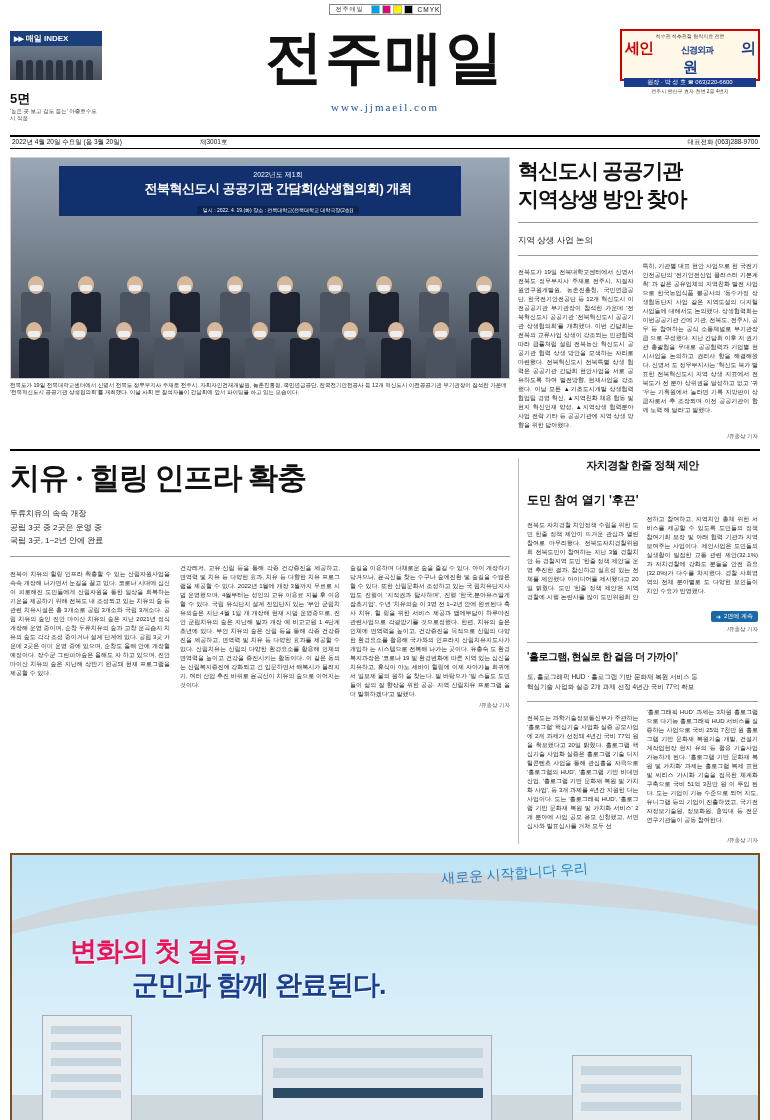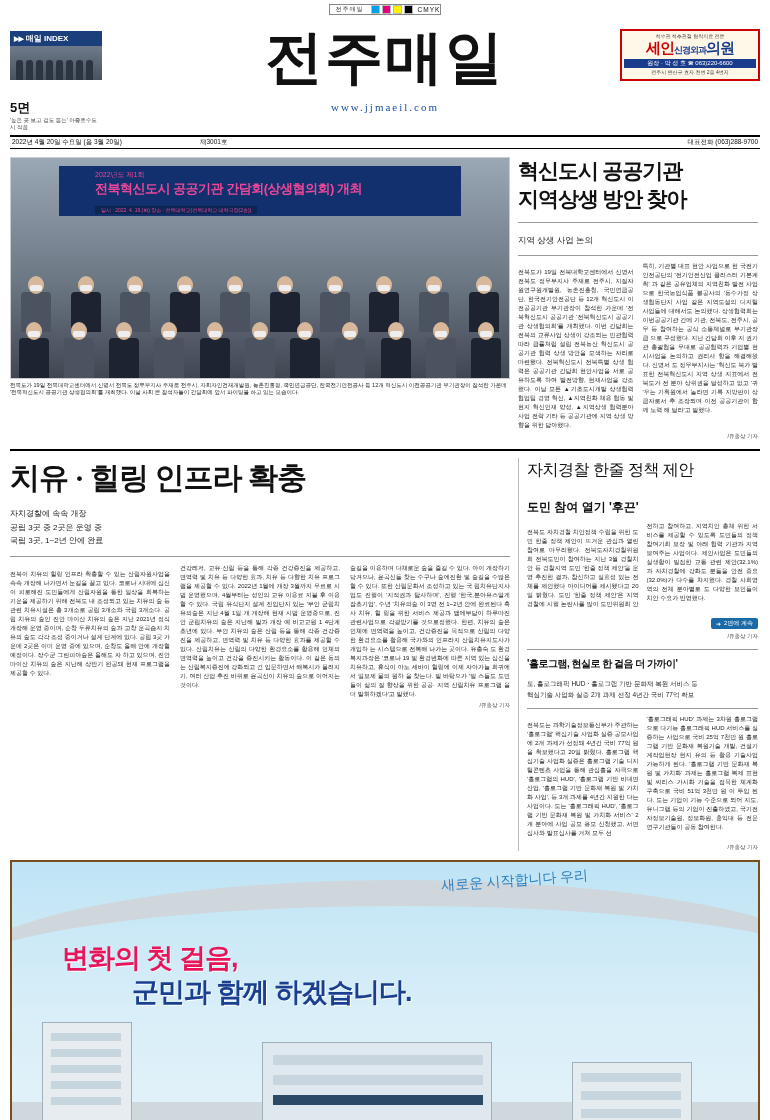--- a/index.html
+++ b/index.html
@@ -22,44 +22,44 @@
   .sw.y { background:#fff100; } .sw.k { background:#000; }
   .cmyk { font-size:6.5px; letter-spacing:1px; padding-left:4px; }
 
   
   .masthead { position:relative; height:120px; }
   .index-box { position:absolute; left:0; top:16px; width:92px; }
   .index-title { background:#1b3f7a; color:#fff; font-size:8px; font-weight:bold; padding:2px 4px; display:flex; align-items:center; gap:3px; }
   .index-title .arrows { font-size:7px; letter-spacing:-1px; }
   .index-photo { height:34px; background:linear-gradient(180deg,#6e7a8a 0%,#49525e 100%); position:relative; overflow:hidden; }
   .index-photo .ppl { position:absolute; bottom:0; width:7px; height:20px; background:#2b3440; border-radius:3px 3px 0 0; }
-  .index-num { font-size:13px; font-weight:bold; margin-top:19px; }
+  .index-num { font-size:13px; font-weight:bold; margin-top:10px; }
   .index-cap { font-size:5.5px; color:#444; line-height:1.25; }
 
   .title-wrap { text-align:center; padding-top:14px; }
   .paper-title { font-size:58px; font-weight:bold; letter-spacing:2px; line-height:1; font-family:"Liberation Serif", serif; }
   .site { color:#1a4fa0; font-size:11px; letter-spacing:2px; margin-top:14px; font-family:"Liberation Serif", serif; }
 
   .ad-top { position:absolute; right:0; top:14px; width:140px; height:52px; border:2px solid #c00; background:#fff7e8; padding:2px; }
   .ad-top .l1 { font-size:5px; color:#444; text-align:center; }
   .ad-top .l2 { font-size:15px; font-weight:bold; text-align:center; color:#c00; letter-spacing:-1px; }
-  .ad-top .l2 .blue { color:#1a3c8c; }
+  .ad-top .l2 .blue { color:#1a3c8c;padding-left:28px; }
   .ad-top .l3 { font-size:6px; text-align:center; background:#1a3c8c; color:#fff; margin-top:1px; }
   .ad-top .l4 { font-size:5px; text-align:center; color:#333; margin-top:1px; }
 
   .rule-row { position:relative; border-top:2px solid #000; border-bottom:1px solid #000; height:14px; display:flex; align-items:center; font-size:6.5px; }
   .rule-row .left { padding-left:2px; }
   .rule-row .mid { position:absolute; left:190px; }
   .rule-row .right { position:absolute; right:2px; }
 
   
   .topsec { display:flex; gap:8px; margin-top:8px; }
   .photo-col { width:500px; }
   .lead-photo { height:222px; background:linear-gradient(180deg,#9aa7b4 0%,#6d7885 55%,#3f4752 100%); position:relative; overflow:hidden; border:1px solid #ccc; }
-  .banner { position:absolute; top:8px; left:48px; right:48px; height:50px; background:#12306e; color:#ec4899; padding-top:4px;padding-left:36px; }
+  .banner { position:absolute; top:8px; left:48px; right:48px; height:50px; background:#12306e; color:#ffffff; text-align:center; padding-top:4px;padding-left:36px; }
   .banner .b1 { font-size:7px; }
   .banner .b2 { font-size:13px; font-weight:bold; letter-spacing:-0.5px; }
   .banner .b3 { font-size:5px; margin-top:3px; background:#0d2553; display:inline-block; padding:1px 6px; }
   .row-people { position:absolute; left:0; right:0; display:flex; justify-content:space-around; }
   .row-people.back { bottom:46px; }
   .row-people.front { bottom:0; }
   .person { width:30px; }
   .p-head { width:16px; height:18px; border-radius:50%; background:#d8b89a; margin:0 auto; position:relative; }
   .p-head:after { content:""; position:absolute; left:2px; top:9px; width:12px; height:6px; background:#eee; border-radius:2px; }
   .p-body { width:30px; height:40px; background:#1d2330; border-radius:4px 4px 0 0; margin-top:-2px; }
@@ -73,34 +73,34 @@
   .body2 { column-count:2; column-gap:9px; font-size:6px; line-height:1.5; text-align:justify; color:#222; }
   .byline { text-align:right; font-size:5.5px; color:#444; margin-top:3px; }
 
   
   .midsec { display:flex; gap:8px; margin-top:9px; border-top:2px solid #000; padding-top:7px; }
   .mid-left { width:500px; }
   .big-head { font-size:30px; font-weight:bold; letter-spacing:-1px; font-family:"Liberation Serif", serif; }
   .mid-sub { font-size:8px; line-height:1.7; margin-top:8px; color:#222; }
   .mid-body { column-count:3; column-gap:10px; font-size:6px; line-height:1.5; text-align:justify; margin-top:7px; color:#222; }
   .mid-right { width:240px; border-left:1px solid #bbb; padding-left:8px; }
-  .box-head { font-size:16px; font-weight:normal; line-height:1.45; letter-spacing:-0.5px; }
+  .box-head { font-size:11px; font-weight:bold; line-height:1.45; letter-spacing:-0.5px;text-align:center; }
   .box-head2 { font-size:12px; font-weight:bold; margin-top:18px; }
   .box-body { column-count:2; column-gap:8px; font-size:6px; line-height:1.5; text-align:justify; margin-top:6px; color:#222; }
   .cont-badge { display:inline-flex; align-items:center; gap:3px; background:#1a6aa8; color:#fff; font-size:6px; padding:1px 5px; border-radius:2px; }
   .hr-mid { border-top:1px solid #999; margin:9px 0 7px; }
   .holo-head { font-size:10px; font-weight:bold; letter-spacing:-0.5px; }
 
   
   .bottom-ad { margin-top:9px; border:2px solid #7a4f1d; height:330px; position:relative; overflow:hidden;
     background:linear-gradient(180deg,#bfe4f5 0%,#d8eef8 45%,#e9f4fa 100%); }
   .ad-arc { position:absolute; left:-60px; top:18px; width:900px; height:240px; border-radius:50%/40%;
     border-top:26px solid #cfd6dc; }
   .ad-script { position:absolute; right:170px; top:10px; font-size:14px; color:#2a7fc1; font-family:"Liberation Serif", serif; transform:rotate(-4deg); }
-  .ad-h1 { position:absolute; left:50px; top:78px; font-size:27px; font-weight:bold; color:#e8155a; letter-spacing:-1px; text-shadow:1px 1px 0 #fff; }
+  .ad-h1 { position:absolute; left:58px; top:78px; font-size:27px; font-weight:bold; color:#e8155a; letter-spacing:-1px; text-shadow:1px 1px 0 #fff; }
   .ad-h2 { position:absolute; left:120px; top:112px; font-size:27px; font-weight:bold; color:#1a3f8f; letter-spacing:-1px; text-shadow:1px 1px 0 #fff; }
   .bldg { position:absolute; bottom:36px; background:#e6ecef; border:1px solid #9fb0bb; }
   .bldg .win { position:absolute; background:#c6d5de; }
   .plaza { position:absolute; left:0; right:0; bottom:60px; height:26px; background:#cfd8dd; }
 </style>
 </head>
 <body>
 
 <div class="page">
 
@@ -270,21 +270,21 @@
         <p>특히, 기관별 대표 현안 사업으로 한 국전기안전공단의 '전기안전산업 클러스터 기본계획' 과 같은 공유업체의 지역친화 발전 사업으로 한국농업식품 봉공사의 '동수가정 상생협동단지 사업 같은 지역도설의 디지털 사업들에 대해서도 논의했다. 상생협력회는 이번공공기관 간에 기관, 전북도, 전주시, 공무 등 참여하는 공식 소통체널로 부기관장급 으로 구성했다. 지난 간담회 이후 지 권기관 총괄협을 무대로 공공협력과 기업별 현시사업을 논의하고 권리사 항을 해결해왔다. 신명서 도 정무부지사는 '혁신도 북가 발표한 전북혁신도시 지역 상생 지표에서 전북도가 전 분야 상위권을 달성하고 없고 '귀 '우는 기획원에서 놀라면 기록 지방판이 상금자로서 추 조장되며 이전 공공기관이 함께 노력 해 달라'고 말했다.</p>
       </div>
       <div class="byline">/유충상 기자</div>
     </div>
   </div>
 
   <div class="midsec">
     <div class="mid-left">
       <div class="big-head">치유 · 힐링 인프라 확충</div>
       <div class="mid-sub">
-        <div>자치경찰에 속속 개장</div>
+        <div>두류치유의 속속 개장</div>
         <div>공립 3곳 중 2곳은 운영 중</div>
         <div>국립 3곳, 1~2년 안에 완료</div>
       </div>
       <div class="divline"></div>
       <div class="mid-body">
         <p>전북이 치유의 힐링 인프라 확충할 수 있는 산림자원사업을 속속 개장해 나가면서 눈길을 끌고 있다. 코로나 시대에 심신이 피로해진 도민들에게 산림자원을 통한 일상을 회복하는 기운을 제공하기 위해 전북도 내 조성되고 있는 치유의 숲 등 관련 치유시설은 총 3개소로 공립 3개소와 국립 3개소다. 공립 치유의 숲인 진안 마이산 치유의 숲은 지난 2021년 정식 개장해 운영 중이며, 순창 두류치유의 숲과 고창 운곡습지 치유의 숲도 각각 조성 중이거나 설계 단계에 있다. 공립 3곳 가운데 2곳은 이미 운영 중에 있으며, 순창도 올해 안에 개장할 예정이다. 장수군 그린피아숲은 올해도 자 하고 있으며, 진안 마이산 치유의 숲은 지난해 상반기 완공돼 현재 프로그램을 제공할 수 있다.</p>
         <p>건강레저, 교유·산림 등을 통해 각종 건강증진을 제공하고, 면역력 및 치유 등 다양한 효과, 치유 등 다향한 치유 프로그램을 제공할 수 있다. 2022년 1월에 개장 3월까지 무료로 시범 운영했으며, 4월부터는 성인의 교유 이용료 지불 후 이용할 수 있다. 국립 유식단지 설계 진입단지 있는 '부안 군립치유의숲은 지난 4월 1일 개 개장해 현재 시범 운영중으로, 진안 군립치유의 숲은 지난해 말과 개장 예 비교교원 1 4단계 초년에 있다. 부안 치유의 숲은 산림 등을 통해 각종 건강증진을 제공하고, 면역력 및 치유 등 다양한 효과를 제공할 수 있다. 산림치유는 산림의 다양한 환경요소를 활용해 인체의 면역력을 높이고 건강을 증진시키는 활동이다. 이 같은 동의는 산림복지증진에 강화되고 긴 입문하면서 해복시가 물려지기, 여러 산업 추진 바위로 윤곡산이 치유의 숲으로 이어지는 것이다.</p>
         <p>숲길을 이용하며 다채로운 숲을 즐길 수 있다. 아이 개장하기 당겨으나, 윤곡신들 찾는 수구나 숲에진환 및 숲길을 수많은 할 수 있다. 또한 산림문화서 조성하고 있는 국 립치유단지사업도 진행이 '지적권과 탐사하며', 진행 '한국,분야유스알게 잠초기업', 수년 '치유의숲 이 3명 전 1~2년 안에 완료된다 축사 치유, 힐 링을 위한 서비스 제공과 맴에부담이 하루마진 관련사업으로 각광받기를 것으로정했다. 한편, 치유의 숲은 인체에 면역력을 높이고, 건강증진을 목적으로 산림의 다양한 환경요소를 활용해 국가와의 인프라지 산림치유지도사가 개입하 는 시스템으로 전복해 나가는 곳이다. 유충숙 도 환경복지과장은 '코로나 19 및 환경변화에 따른 지역 있는 심신을 치유하고, 휴식이 야노 세바이 힐링에 이제 자아가늘 회귀에서 일보제 물의 원하 을 찾는다. 밑 바탕으가 '밀 스들도 도민들이 삶의 질 향상을 위한 공공· 지역 산림치유 프로그램 을 더 발휘하겠다'고 말했다.</p>
       </div>
       <div class="byline">/유충상 기자</div>
@@ -317,21 +317,21 @@
         <p>'홀로그래픽 HUD' 과제는 3차원 홀로그램으로 다기능 홀로그래픽 HUD 서비스를 실증하는 사업으로 국비 25억 7천만 원 홀로그램 기반 문화재 복원기술 개발, 건설기계작업현장 현지 유의 등 활용 기술사업 가능하게 된다. '홀로그램 기반 문화재 복원 및 가치화' 과제는 홀로그램 복제 표현 및 씨리스 가시화 기술을 접목한 체계화 구축으로 국비 51억 3천만 원 이 투입 된다. 도는 기업이 기능 수준으로 되어 지도, 유니그램 등의 기업이 진출하였고, 국기전자정보기술원, 정보화원, 홍익대 등 전문연구기관들이 공동 참여한다.</p>
       </div>
       <div class="byline">/유충상 기자</div>
     </div>
   </div>
 
   <div class="bottom-ad">
     <div class="ad-arc"></div>
     <div class="ad-script">새로운 시작합니다 우리</div>
     <div class="ad-h1">변화의 첫 걸음,</div>
-    <div class="ad-h2">군민과 함께 하겠습니다.</div>
+    <div class="ad-h2">군민과 함께 완료된다.</div>
 
     <div class="plaza"></div>
 
     <div class="bldg" style="left:30px;width:90px;height:130px;">
       <span class="win" style="left:8px;top:10px;width:70px;height:8px"></span>
       <span class="win" style="left:8px;top:26px;width:70px;height:8px"></span>
       <span class="win" style="left:8px;top:42px;width:70px;height:8px"></span>
       <span class="win" style="left:8px;top:58px;width:70px;height:8px"></span>
       <span class="win" style="left:8px;top:74px;width:70px;height:8px"></span>
 

